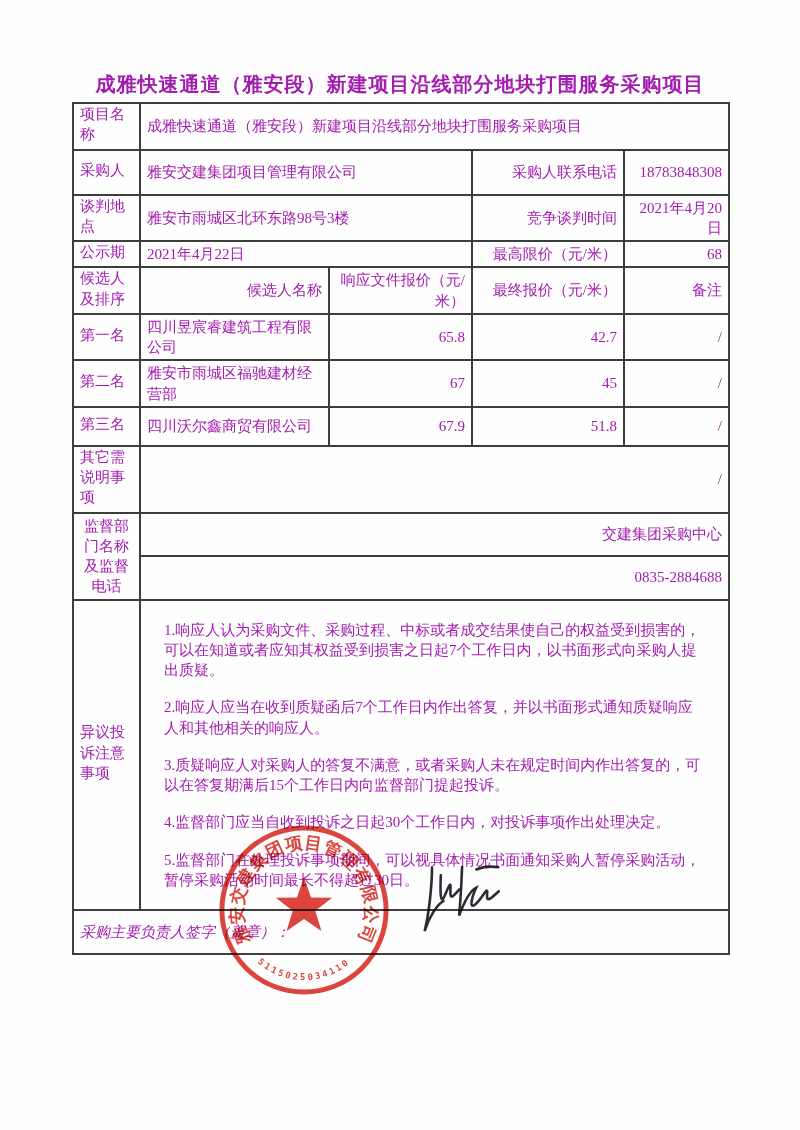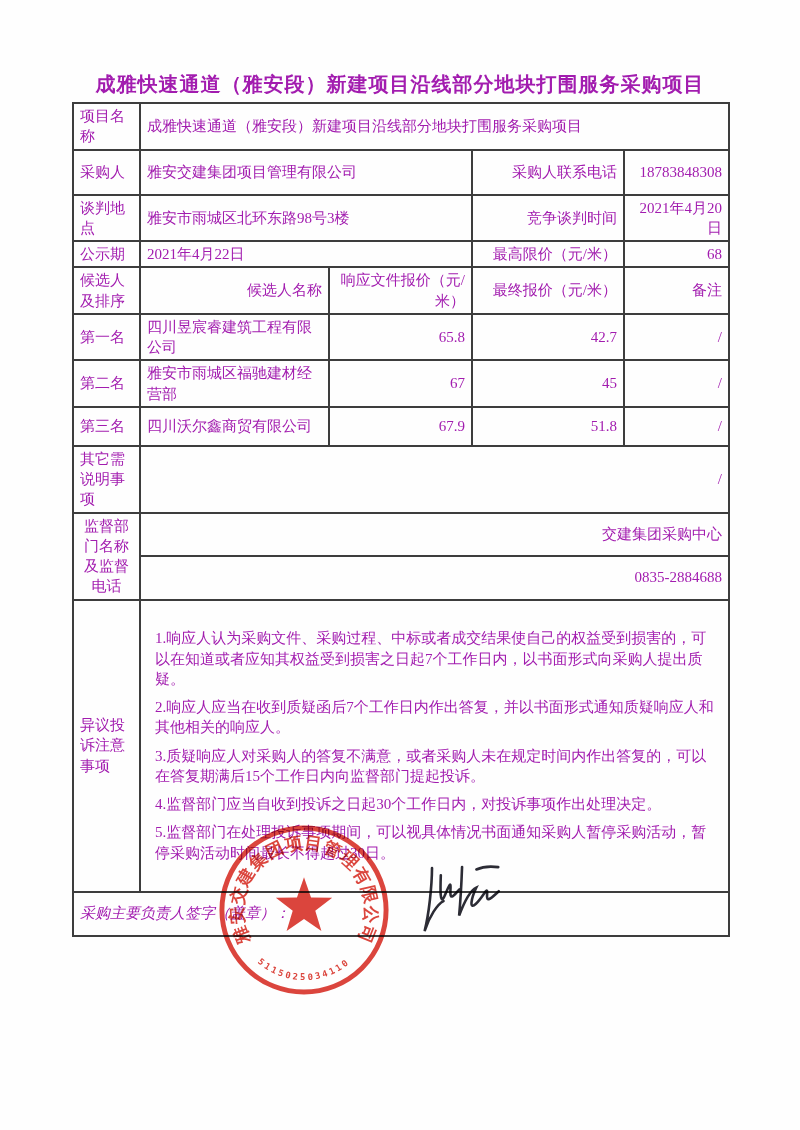--- a/index.html
+++ b/index.html
@@ -13,26 +13,26 @@
   .title-block { padding-top:72px; text-align:center; }
   .title-line { font-size:20px; font-weight:bold; line-height:24px; letter-spacing:1px; }
   table.doc {
     margin:6px 0 0 72px; width:656px;
     border-collapse:collapse; table-layout:fixed;
   }
   table.doc td {
     border:2px solid #3d3d3d; font-size:15px; line-height:1.35;
     vertical-align:middle; padding:2px 6px; word-break:break-all;
   }
-  td.lbl { padding:2px 2px 2px 5px; }
+  td.lbl { padding:2px 2px 2px 5px;font-family:Liberation Mono, monospace; }
   td.lbl-c { text-align:center; padding:2px 2px; }
   td.ctr { text-align:right; padding:2px 2px; }
   td.val { padding:2px 4px 2px 8px; }
   td.notice-cell { padding:6px 10px; line-height:1.5; vertical-align:middle; }
-  td.notice-cell p { margin:8px; }
+  td.notice-cell p { margin:17px; }
   td.sig-cell { padding:2px 2px 2px 5px;font-style:italic; }
   .seal {
     position:absolute; left:215px; top:821px; width:178px; height:178px;
     mix-blend-mode:multiply; opacity:0.92; pointer-events:none;
   }
   .signature {
     position:absolute; left:413px; top:853px; width:100px; height:84px;
     mix-blend-mode:multiply; pointer-events:none;
   }
 </style>

